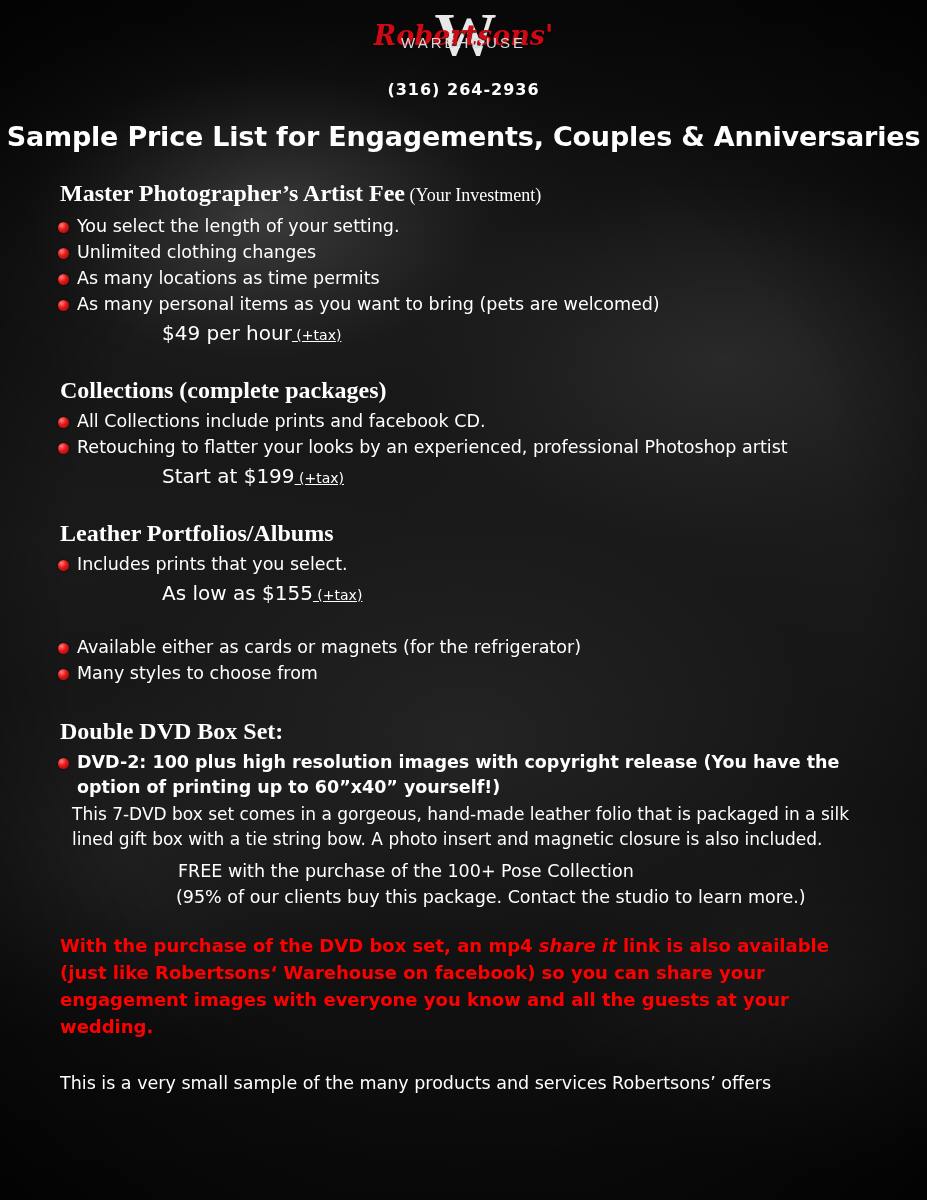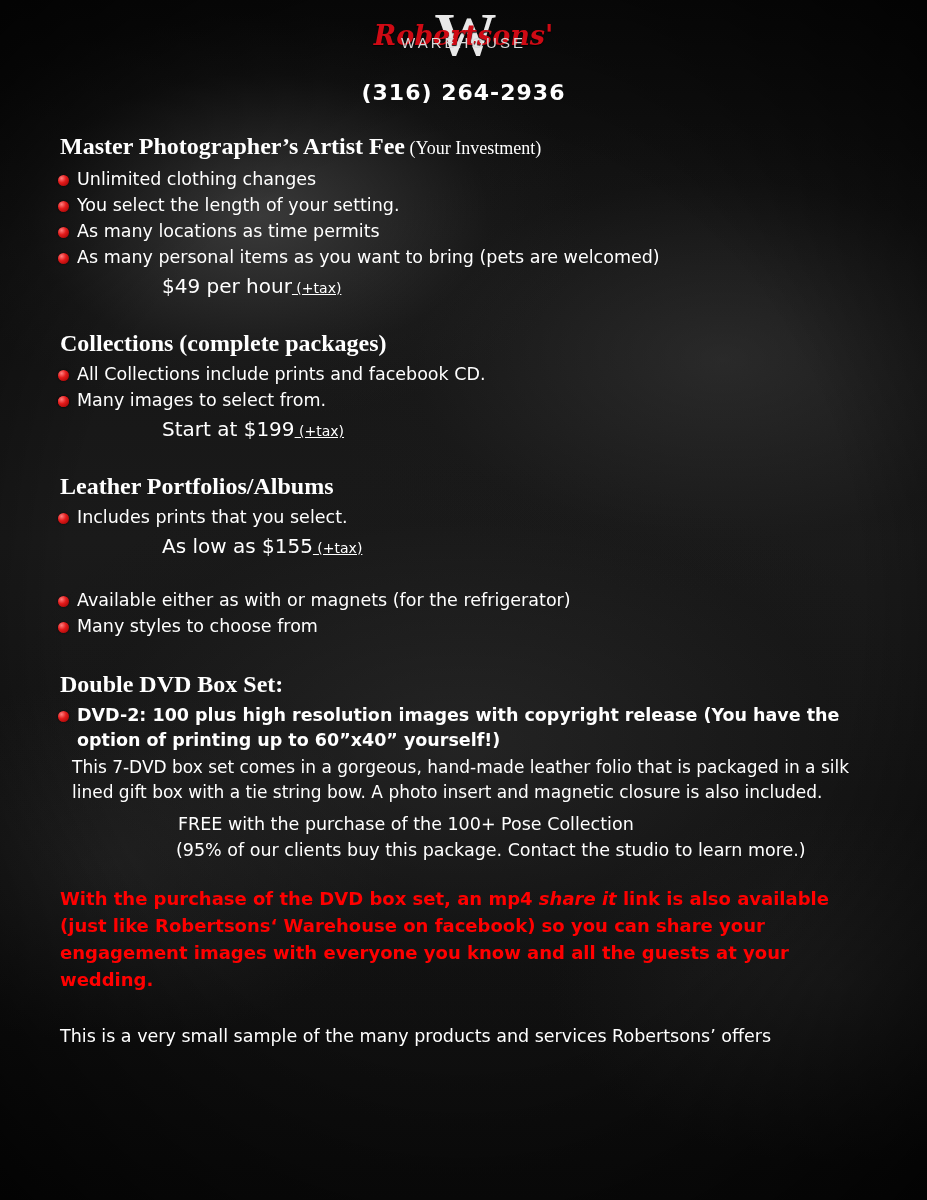--- a/index.html
+++ b/index.html
@@ -84,21 +84,21 @@
     transform: translateX(-50%);
     font-family: "Liberation Sans", sans-serif;
     font-size: 15px;
     letter-spacing: 3px;
     color: #d8d8d8;
     white-space: nowrap;
   }
   .phone {
     margin-top: 10px;
     font-family: "DejaVu Sans", sans-serif;
-    font-size: 22px;
+    font-size: 16px;
     font-weight: bold;
     letter-spacing: 1px;
     color: #ffffff;
   }
 
   
   .title {
     margin: 22px 0 0 0;
     text-align: center;
     font-family: "DejaVu Sans", sans-serif;
@@ -215,46 +215,46 @@
 
   <div class="header">
     <div class="logo-wrap">
       <div class="logo-w">W</div>
       <div class="logo-script">Robertsons'</div>
       <div class="logo-sub">WAREHOUSE</div>
     </div>
     <div class="phone">(316) 264-2936</div>
   </div>
 
+  <div class="title">Sample Price List for Engagements, Couples &amp; Anniversaries</div>
 
   <div class="content">
 
     <div class="section">
       <div class="sec-head">
         <span>Master Photographer’s Artist Fee</span><span class="small"> (Your Investment)</span>
       </div>
       <ul class="bullets">
+        <li><span class="bullet"></span><span>You select the length of your setting.</span></li>
         <li><span class="bullet"></span><span>Unlimited clothing changes</span></li>
-        <li><span class="bullet"></span><span>You select the length of your setting.</span></li>
         <li><span class="bullet"></span><span>As many locations as time permits</span></li>
         <li><span class="bullet"></span><span>As many personal items as you want to bring (pets are welcomed)</span></li>
       </ul>
       <div class="price">
         <span>$49 per hour</span><span class="tax"> (+tax)</span>
       </div>
     </div>
 
     <div class="spacer-md"></div>
 
     <div class="section">
       <div class="sec-head">Collections (complete packages)</div>
       <ul class="bullets">
         <li><span class="bullet"></span><span>All Collections include prints and facebook CD.</span></li>
-        <li><span class="bullet"></span></li>
-        <li><span class="bullet"></span><span>Many images to select from.</span></li>
+        <li><span class="bullet"></span><span>Retouching to flatter your looks by an experienced, professional Photoshop artist</span></li>
       </ul>
       <div class="price">
         <span>Start at $199</span><span class="tax"> (+tax)</span>
       </div>
     </div>
 
     <div class="spacer-md"></div>
 
     <div class="section">
       <div class="sec-head">Leather Portfolios/Albums</div>
@@ -263,21 +263,21 @@
       </ul>
       <div class="price">
         <span>As low as $155</span><span class="tax"> (+tax)</span>
       </div>
     </div>
 
     <div class="spacer-md"></div>
 
     <div class="section">
       <ul class="bullets">
-        <li><span class="bullet"></span><span>Available either as with or magnets (for the refrigerator)</span></li>
+        <li><span class="bullet"></span><span>Available either as cards or magnets (for the refrigerator)</span></li>
         <li><span class="bullet"></span><span>Many styles to choose from</span></li>
       </ul>
     </div>
 
     <div class="spacer-md"></div>
 
     <div class="section">
       <div class="sec-head">Double DVD Box Set:</div>
       <ul class="bullets">
         <li class="bold-item"><span class="bullet"></span><span>DVD-2:  100 plus high resolution images with copyright release (You have the option of printing up to 60”x40” yourself!)</span></li>

